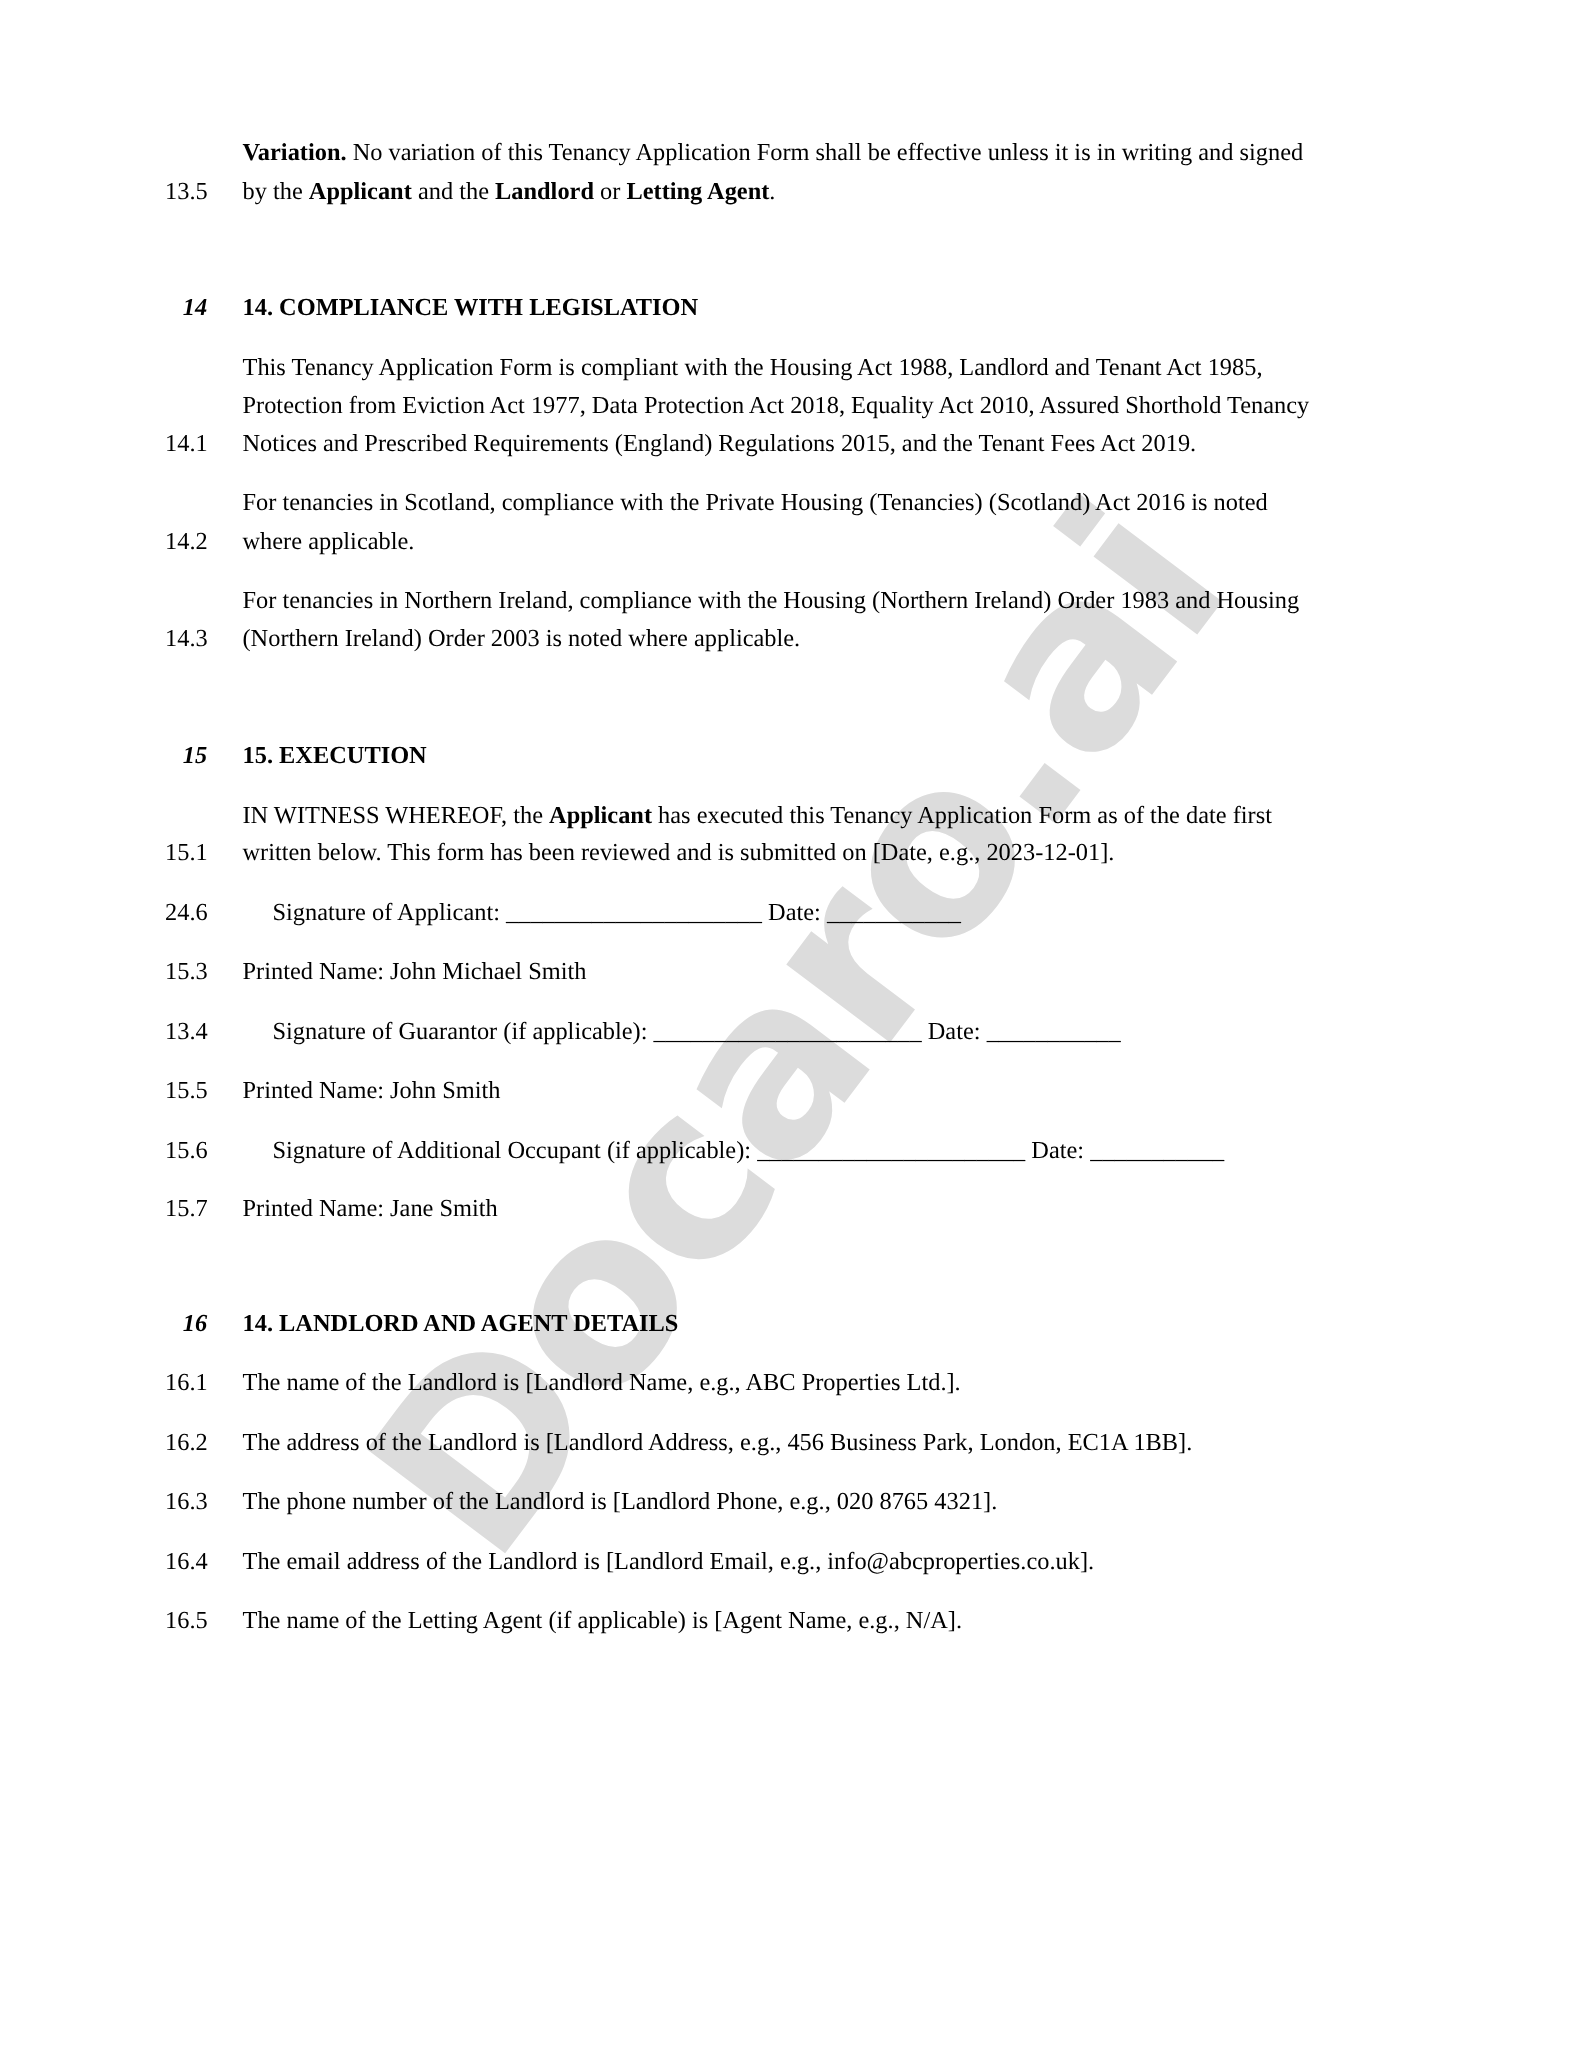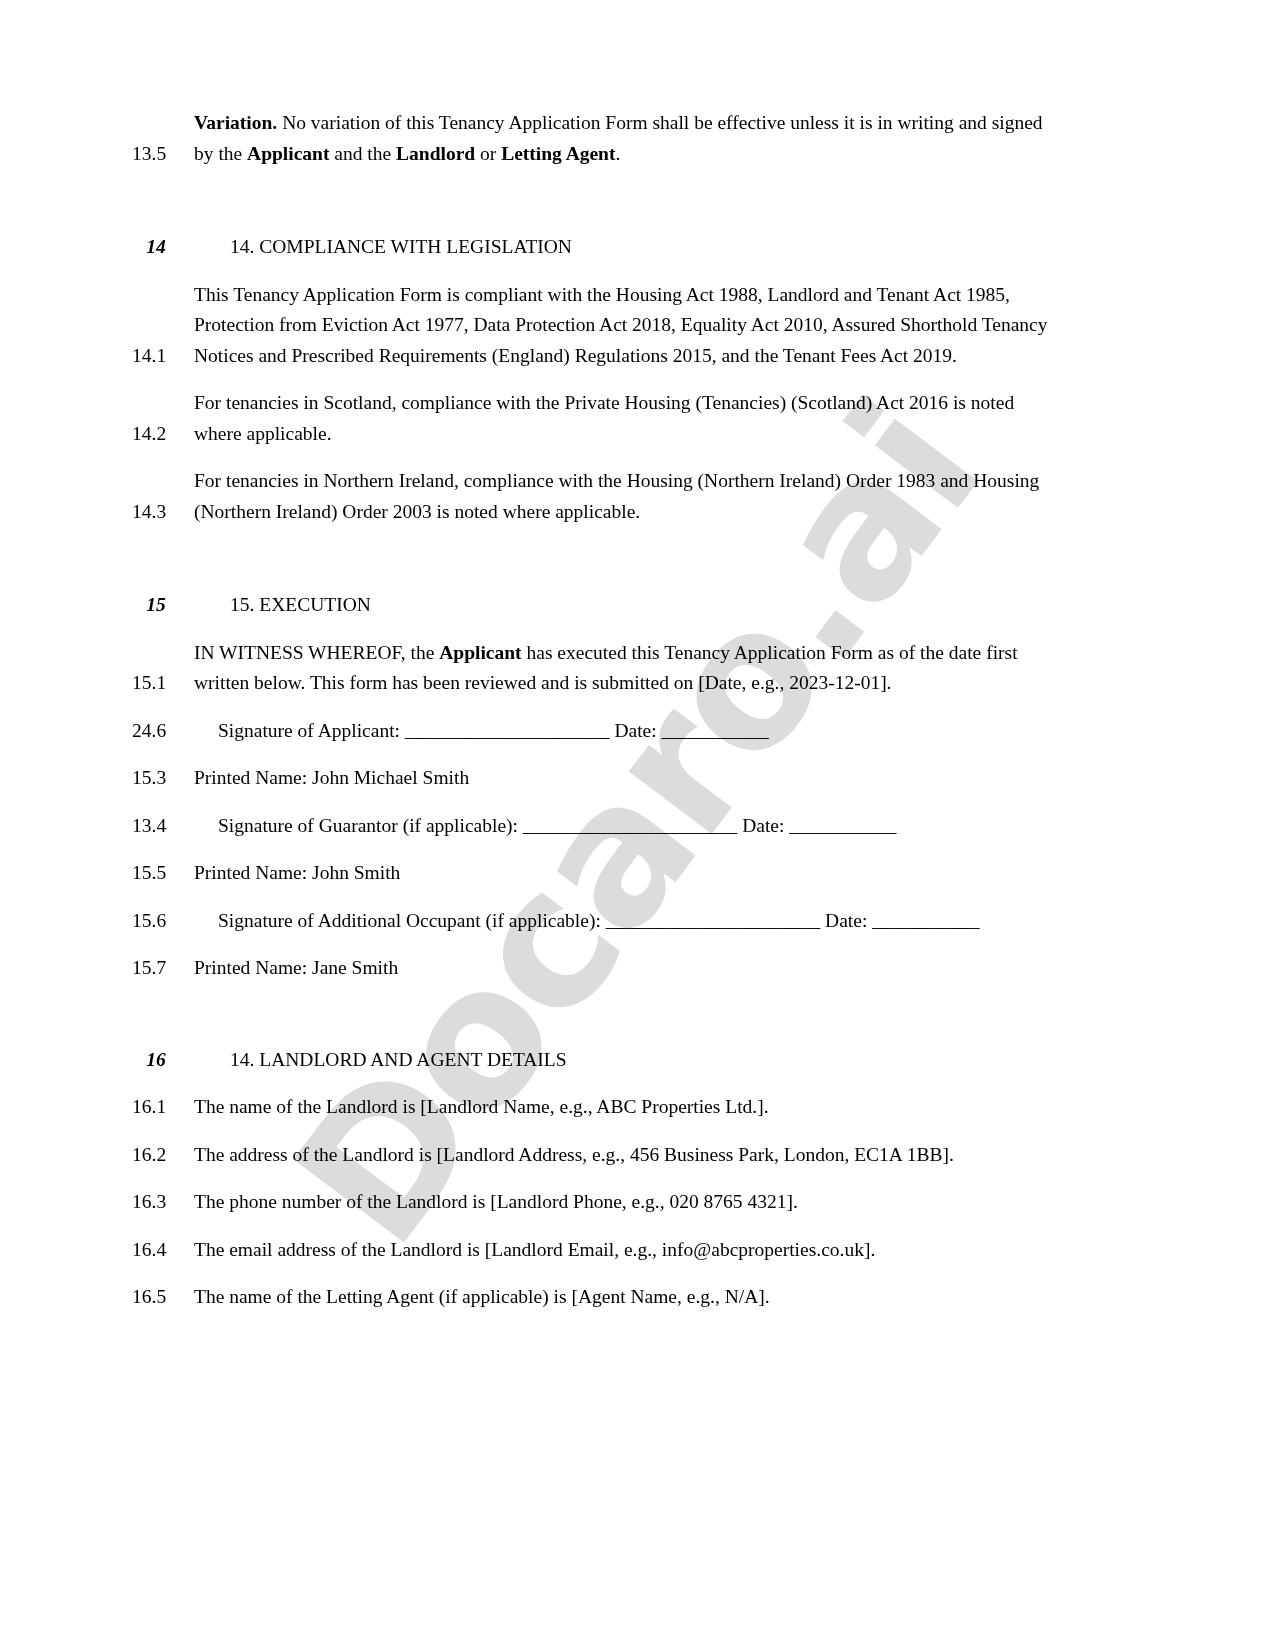--- a/index.html
+++ b/index.html
@@ -86,22 +86,21 @@
     font-weight: 700;
     text-align: center;
     padding-right: 14px;
     box-sizing: border-box;
     font-style: italic;
   }
   .heading .body {
     flex: 1 1 auto;
     font-size: 19.5px;
     line-height: 30.5px;
-    font-weight: 400;
-    margin-left: 36px;
+    font-weight: 700;
   }
   .spacer-lg { height: 46px; }
   .spacer-md { height: 44px; }
   .blank { letter-spacing: 0px; margin-left: 24px; }
 </style>
 </head>
 <body>
 
 <div class="page">
 

